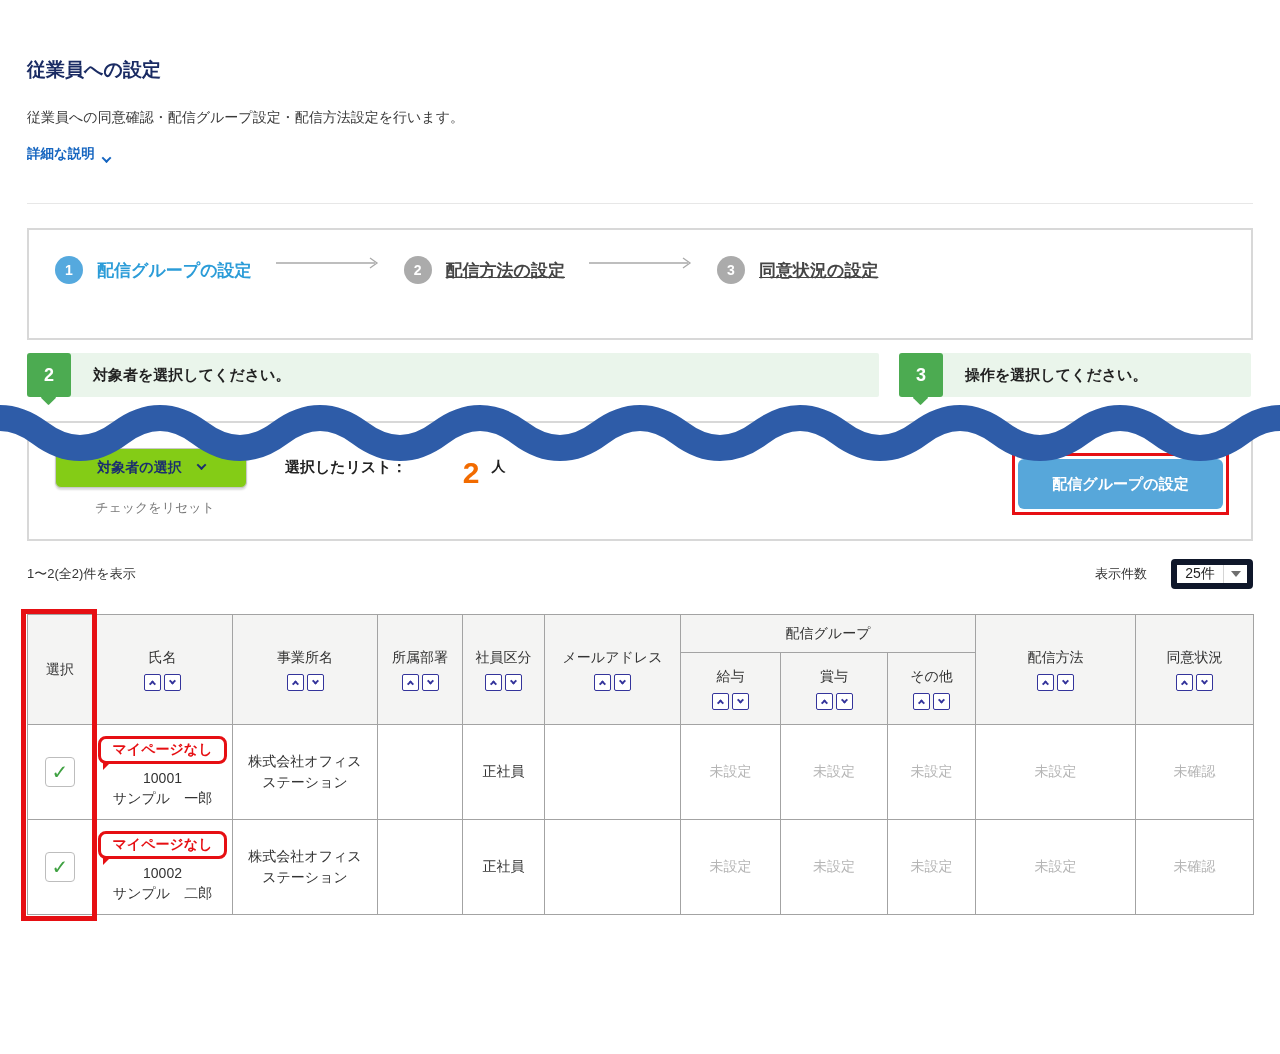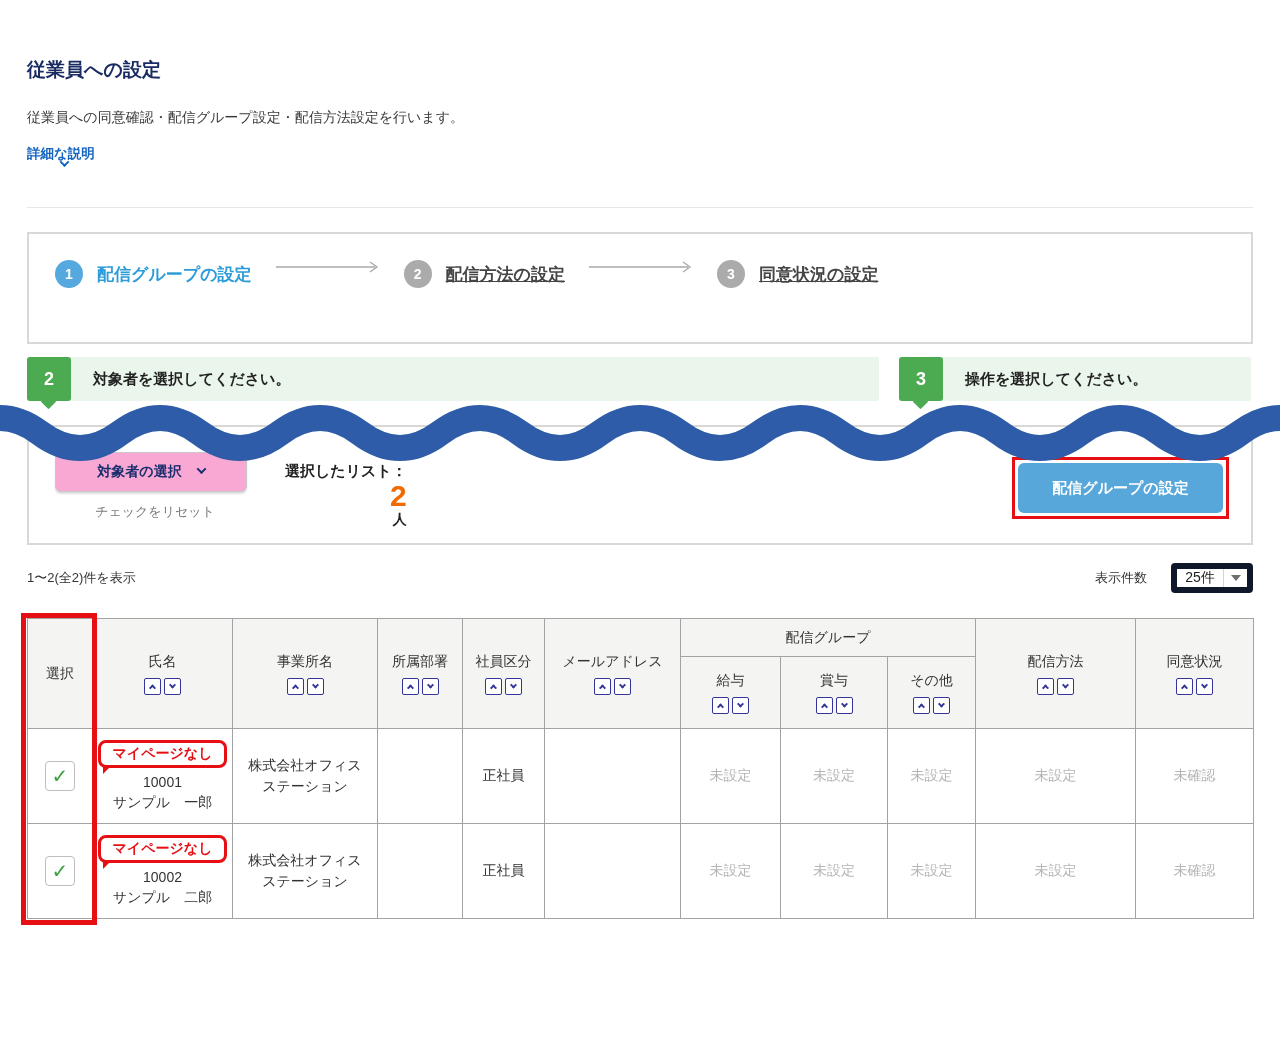--- a/index.html
+++ b/index.html
@@ -8,21 +8,21 @@
   .page { position:relative; width:1280px; height:1054px; background:#fff; overflow:hidden; }
 
   
   .topbar { height:55px; background:#f4f4f4; display:flex; align-items:center; padding:0 27px; }
   .topbar .app-title { font-size:20px; font-weight:bold; color:#1a2b63; }
 
   .content { padding:0 27px; }
 
   .section-heading { margin-top:57px; font-size:19px; font-weight:bold; color:#1a2b63; }
   .section-desc { margin-top:26px; font-size:14px; color:#3a3a3a; }
-  .detail-link { margin-top:18px; font-size:13.5px; font-weight:bold; color:#1565c0; display:flex; align-items:center; cursor:pointer; width:fit-content;flex-direction:column; }
+  .detail-link { margin-top:18px; font-size:13.5px; font-weight:bold; color:#1565c0; display:flex; align-items:flex-end; cursor:pointer; width:fit-content; }
   .chev { display:inline-block; width:7px; height:7px; border-right:2px solid currentColor; border-bottom:2px solid currentColor; }
   .chev.down { transform: rotate(45deg) translate(-1px,-1px); }
   .detail-link .chev { margin-left:8px; margin-top:-3px; }
 
   .divider { margin-top:40px; height:1px; background:#e7e7e7; }
 
   .flow-heading { margin-top:43px; font-size:14px; font-weight:bold; color:#333; }
 
   
   .stepper-box { margin-top:24px; height:112px; border:2px solid #d8d8d8; background:#fff; display:flex; align-items:flex-start; padding:26px 0 0 26px; }
@@ -43,24 +43,24 @@
   .banner { position:relative; background:#eaf5eb; height:44px; display:flex; align-items:center; padding-left:66px; border-radius:2px; }
   .banner.b2 { width:852px; margin-right:20px; }
   .banner.b3 { width:352px; }
   .banner-num { position:absolute; left:0; top:0; width:44px; height:44px; background:#4cab51; border-radius:3px; color:#fff; font-size:18px; font-weight:bold; display:flex; align-items:center; justify-content:center; }
   .banner-tail { position:absolute; left:16px; top:39px; width:11px; height:11px; background:#4cab51; transform:rotate(45deg); border-radius:1px; }
   .banner-text { font-size:15px; font-weight:bold; color:#222; }
 
   
   .panel { margin-top:24px; height:120px; border:2px solid #d8d8d8; background:#fff; display:flex; align-items:flex-start; padding:25px 22px 0 26px; }
   .select-target { width:200px; text-align:center; }
-  .select-target-btn { width:192px; height:40px; background:#f9a8d4; border:1px solid #c9c9c9; border-radius:6px; box-shadow:0 2px 2px rgba(0,0,0,.14); font-family:inherit; font-size:14px; font-weight:bold; color:#1b2e6e; display:flex; align-items:center; justify-content:center; cursor:pointer; }
+  .select-target-btn { width:192px; height:40px; background:#84cc16; border:1px solid #c9c9c9; border-radius:6px; box-shadow:0 2px 2px rgba(0,0,0,.14); font-family:inherit; font-size:14px; font-weight:bold; color:#1b2e6e; display:flex; align-items:center; justify-content:center; cursor:pointer; }
   .select-target-btn .chev { border-color:#1b2e6e; margin-left:16px; margin-top:-4px; }
   .reset-link { margin-top:11px; font-size:13px; color:#7a7a7a; cursor:pointer; display:inline-block; }
-  .selected-block { display:flex; align-items:flex-end; margin-left:30px; margin-top:10px;flex-direction:column; }
+  .selected-block { display:flex; align-items:flex-start; margin-left:30px; margin-top:10px; }
   .selected-label { font-size:15px; font-weight:bold; color:#222; }
   .selected-count { margin-left:56px; font-size:30px; font-weight:bold; color:#f26b00; line-height:1; }
   .selected-unit { margin-left:12px; font-size:14px; font-weight:bold; color:#222; }
   .action-wrap { margin-left:auto; margin-top:5px; border:3px solid #e60f13; padding:3px; }
   .action-btn { min-width:205px; height:50px; background:#57a7da; border:none; border-radius:6px; color:#fff; font-family:inherit; font-size:15px; font-weight:bold; padding:0 26px; cursor:pointer; }
 
   
   .list-controls { margin-top:18px; display:flex; align-items:center; }
   .range-text { font-size:13px; color:#333; }
   .page-size { margin-left:auto; display:flex; align-items:center;gap:12px; }

